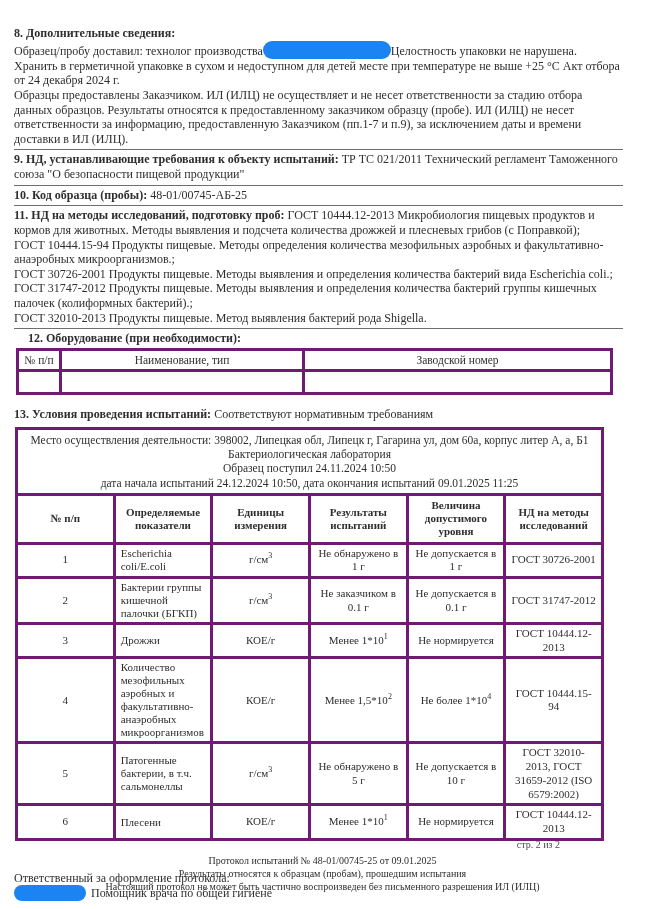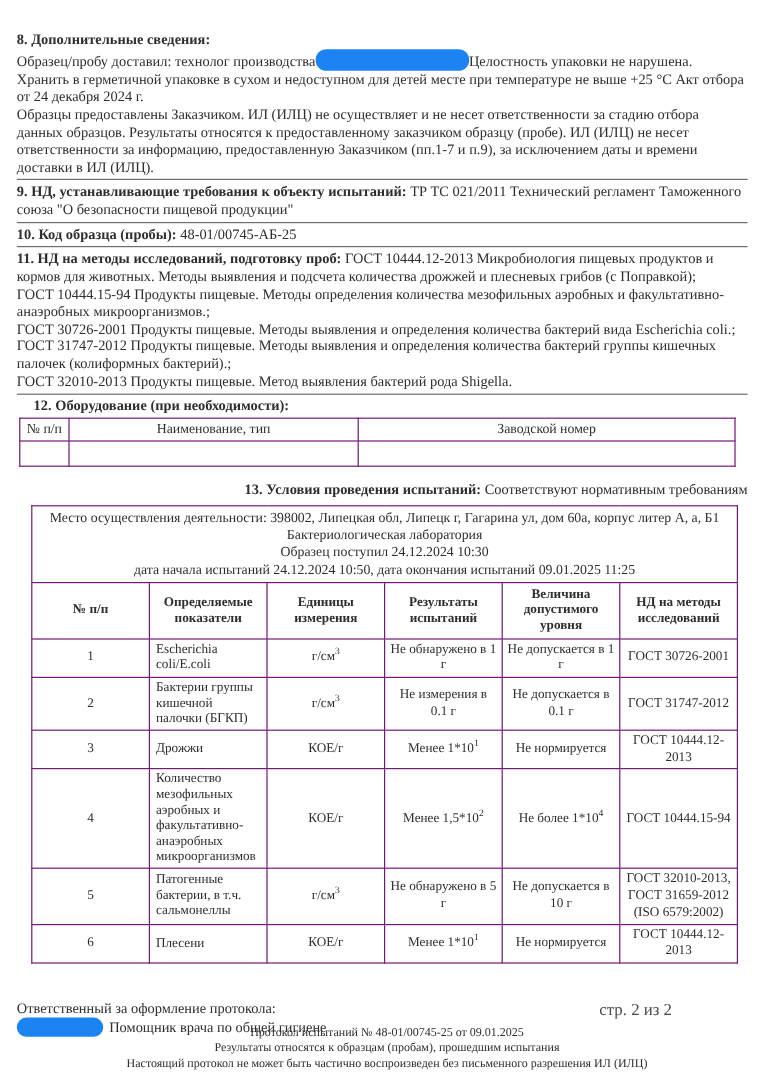--- a/index.html
+++ b/index.html
@@ -10,52 +10,52 @@
     font-size:12px; line-height:1.22;
     padding:26px 22px 0 14px; overflow:hidden;
   }
   .bold { font-weight:bold; }
   p, .para { margin:0; }
   .rule { border:none; border-top:1px solid #6e6e6e; margin:3px 0 2px 0; }
   .indent { margin-left:14px; }
   .sec12-heading { margin-top:1px; }
 
   table { border-collapse:collapse; table-layout:fixed; }
-  td, th { border:1px solid #701a75; padding:2px 4px; vertical-align:middle; font-weight:normal; }
+  td, th { border:3px solid #701a75; padding:2px 4px; vertical-align:middle; font-weight:normal; }
 
   
   .eq-table { width:597px; margin:2px 0 0 2px; font-size:11.5px; text-align:center; }
   .eq-table .c-no { width:32px; }
   .eq-table .c-name { width:232px;font-family:Liberation Serif, serif; }
   .eq-table .empty-row td { height:16px; }
 
   
   .res-wrap { margin-top:5px; }
-  .res-table { width:589px; margin-left:12px; font-size:11px; text-align:center; }
+  .res-table { width:589px; margin-left:1px; font-size:11px; text-align:center; }
   .res-table .info-cell { text-align:center; font-size:11.5px; padding:3px 6px; line-height:1.25; }
   .res-table th { font-weight:bold; line-height:1.2; padding:3px 2px; }
   .res-table .c1 { width:27px; }
   .res-table .c2 { width:163px; }
   .res-table .c3 { width:56px; }
   .res-table .c4 { width:103px; }
   .res-table .c5 { width:122px; }
   .res-table td.cell-indicator { text-align:left; padding-left:5px; line-height:1.18; }
   .res-table td { line-height:1.25; }
   .sup { font-size:8px; position:relative; top:-5px; }
 
-  .s13 { margin-top:12px;text-align:right; }
+  .s13 { margin-top:12px; }
   .s14-title { text-align:center; font-weight:bold; font-size:14.5px; margin-top:12px; }
 
   .signoff { margin-top:30px; }
   .redaction { display:inline-block; background:var(--redaction,#1b84f2); border-radius:9px; }
   .redaction.r1 { width:128px; height:18px; vertical-align:-4px; }
   .redaction.r2 { width:72px; height:16px; vertical-align:-4px; margin-right:5px; }
 
   .page-bottom { position:absolute; left:0; right:0; bottom:16px; }
-  .page-num { text-align:right; padding-right:85px; font-size:14px; margin-bottom:3px; color:#4a4a4a; }
+  .page-num { text-align:right; padding-right:85px; font-size:10px; margin-bottom:3px; color:#4a4a4a; }
   .footer-line { text-align:center; font-size:10px; line-height:1.3; }
 </style>
 </head>
 <body>
 
 <div class="page">
 
   <div class="para">
     <div class="bold">8. Дополнительные сведения:</div>
     <p><span>Образец/пробу доставил: технолог производства</span><span class="redaction r1"></span><span>Целостность упаковки не нарушена. Хранить в герметичной упаковке в сухом и недоступном для детей месте при температуре не выше +25 °С  Акт отбора от 24 декабря 2024 г.</span></p>
@@ -113,21 +113,21 @@
   </div>
 
 
   <div class="res-wrap">
     <table class="res-table">
       <tbody>
           <tr>
         <td class="info-cell" colspan="6">
           <div>Место осуществления деятельности: 398002, Липецкая обл, Липецк г, Гагарина ул, дом 60а, корпус литер А, а, Б1</div>
           <div>Бактериологическая лаборатория</div>
-          <div>Образец поступил 24.12.2024 10:30</div>
+          <div>Образец поступил 24.11.2024 10:50</div>
           <div>дата начала испытаний 24.12.2024 10:50, дата окончания испытаний 09.01.2025 11:25</div>
         </td>
       </tr>
       <tr>
         <th class="c1">№ п/п</th>
         <th class="c2">Определяемые показатели</th>
         <th class="c3">Единицы измерения</th>
         <th class="c4">Результаты испытаний</th>
         <th class="c5">Величина допустимого уровня</th>
         <th>НД на методы исследований</th>
@@ -139,21 +139,21 @@
         <td><span>г/см</span><span class="sup">3</span></td>
         <td><span>Не обнаружено в 1 г</span><span class="sup"></span></td>
         <td><span>Не допускается в 1 г</span><span class="sup"></span></td>
         <td>ГОСТ 30726-2001</td>
       </tr>
 
       <tr>
         <td>2</td>
         <td class="cell-indicator">Бактерии группы кишечной палочки (БГКП)</td>
         <td><span>г/см</span><span class="sup">3</span></td>
-        <td><span>Не измерения в 0.1 г</span><span class="sup"></span></td>
+        <td><span>Не заказчиком в 0.1 г</span><span class="sup"></span></td>
         <td><span>Не допускается в 0.1 г</span><span class="sup"></span></td>
         <td>ГОСТ 31747-2012</td>
       </tr>
 
       <tr>
         <td>3</td>
         <td class="cell-indicator">Дрожжи</td>
         <td><span>КОЕ/г</span><span class="sup"></span></td>
         <td><span>Менее 1*10</span><span class="sup">1</span></td>
         <td><span>Не нормируется</span><span class="sup"></span></td>

